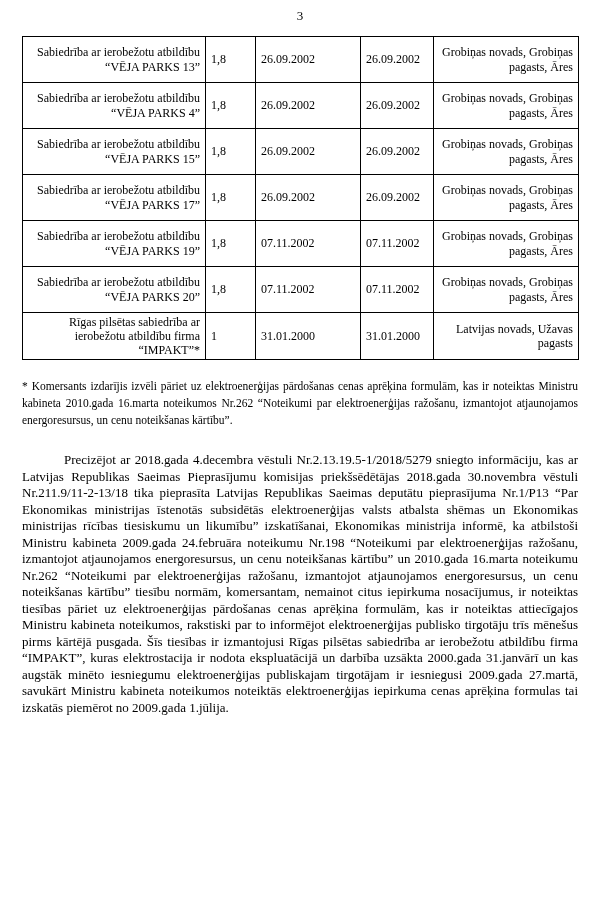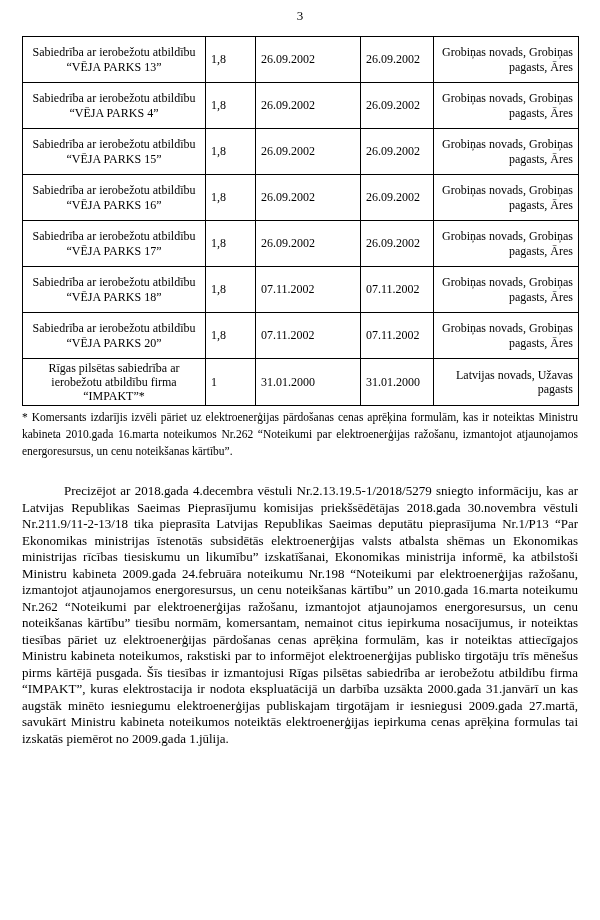--- a/index.html
+++ b/index.html
@@ -25,28 +25,28 @@
   }
   .data-table td {
     border: 1px solid #000;
     font-size: 12px;
     line-height: 1.18;
     padding: 2px 5px;
     vertical-align: middle;
     overflow: hidden;
   }
   .data-table tr { height: 46px; }
-  .c-name { text-align: center; margin-left: 40px; }
+  .c-name { text-align: right; margin-left: 40px; }
   .c-num, .c-date, .c-date2 { }
   .c-loc { text-align: right; }
   .footnote {
     font-size: 11.5px;
     text-align: justify;
     line-height: 1.45;
-    margin-top: 3px;
+    margin-top: 18px;
     width: 556px;
   }
   .body-paragraph {
     font-size: 13px;
     text-align: justify;
     line-height: 1.27;
     text-indent: 42px;
     margin-top: 24px;
     width: 556px;
   }
@@ -84,39 +84,32 @@
     </tr>
 
     <tr>
       <td class="c-name">Sabiedrība ar ierobežotu atbildību “VĒJA PARKS 15”</td>
       <td class="c-num">1,8</td>
       <td class="c-date">26.09.2002</td>
       <td class="c-date2">26.09.2002</td>
       <td class="c-loc">Grobiņas novads, Grobiņas pagasts, Āres</td>
     </tr>
 
-    <tr>
-      <td class="c-name">Sabiedrība ar ierobežotu atbildību “VĒJA PARKS 16”</td>
-      <td class="c-num">1,8</td>
-      <td class="c-date">26.09.2002</td>
-      <td class="c-date2">26.09.2002</td>
-      <td class="c-loc">Grobiņas novads, Grobiņas pagasts, Āres</td>
-    </tr>
 
     <tr>
       <td class="c-name">Sabiedrība ar ierobežotu atbildību “VĒJA PARKS 17”</td>
       <td class="c-num">1,8</td>
       <td class="c-date">26.09.2002</td>
       <td class="c-date2">26.09.2002</td>
       <td class="c-loc">Grobiņas novads, Grobiņas pagasts, Āres</td>
     </tr>
 
 
     <tr>
-      <td class="c-name">Sabiedrība ar ierobežotu atbildību “VĒJA PARKS 18”</td>
+      <td class="c-name">Sabiedrība ar ierobežotu atbildību “VĒJA PARKS 19”</td>
       <td class="c-num">1,8</td>
       <td class="c-date">07.11.2002</td>
       <td class="c-date2">07.11.2002</td>
       <td class="c-loc">Grobiņas novads, Grobiņas pagasts, Āres</td>
     </tr>
 
     <tr>
       <td class="c-name">Sabiedrība ar ierobežotu atbildību “VĒJA PARKS 20”</td>
       <td class="c-num">1,8</td>
       <td class="c-date">07.11.2002</td>

